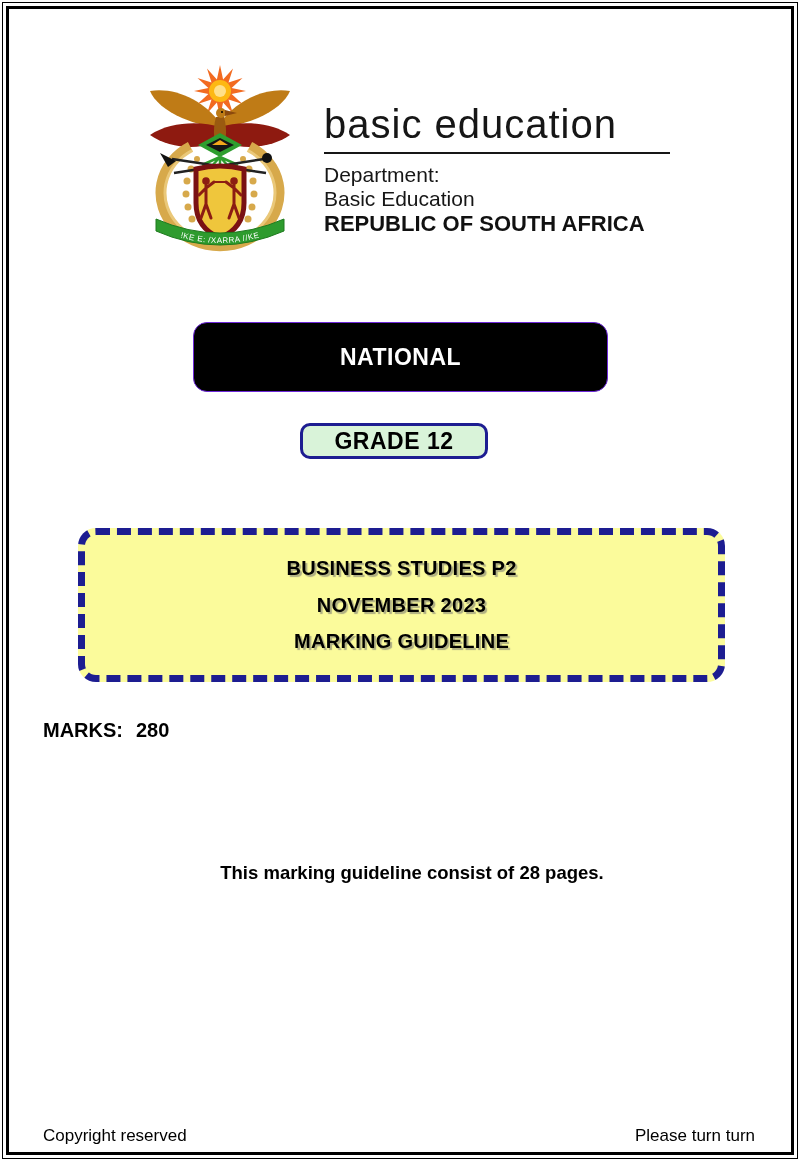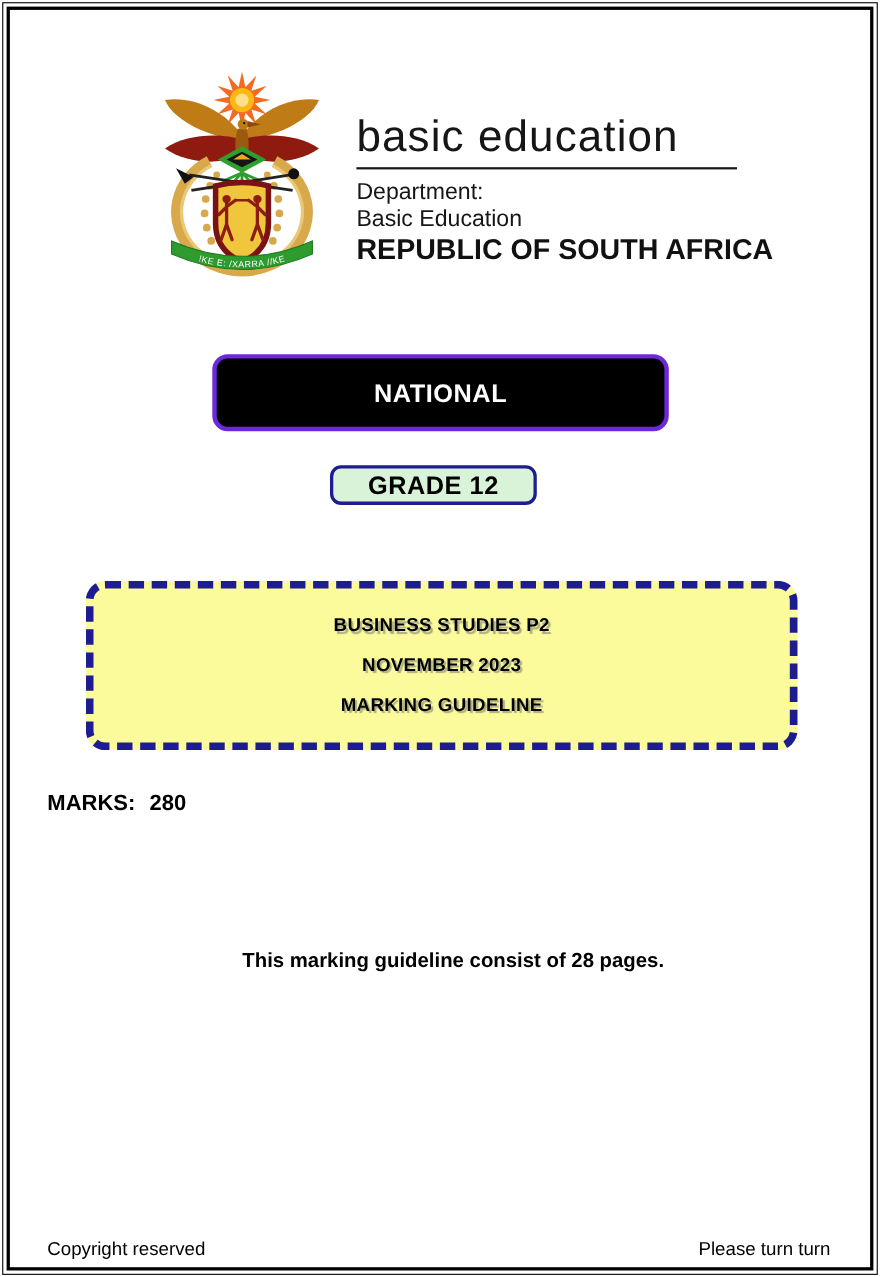--- a/index.html
+++ b/index.html
@@ -9,44 +9,44 @@
   }
   .frame-outer{position:absolute;inset:2px;border:1px solid #000;pointer-events:none;}
   .frame-inner{position:absolute;inset:6px;border:3px solid #000;pointer-events:none;}
 
   .emblem{position:absolute;left:140px;top:60px;width:160px;height:210px;}
 
   .logo-text{position:absolute;left:324px;top:104px;}
   .logo-title{font-size:40px;line-height:1;letter-spacing:1px;color:#161616;}
   .logo-rule{width:346px;border-top:2px solid #161616;margin-top:8px;margin-bottom:9px;}
   .logo-dept{font-size:21px;line-height:1.12;color:#161616;}
-  .logo-country{font-size:26px;font-weight:bold;line-height:1.1;margin-top:2px;color:#111;}
+  .logo-country{font-size:22px;font-weight:bold;line-height:1.1;margin-top:2px;color:#111;}
 
   .nsc-box{
     position:absolute;left:193px;top:322px;width:415px;height:70px;box-sizing:border-box;
-    background:#000;border:4px solid #6d28d9;border-radius:14px;
+    background:#000;border:1px solid #6d28d9;border-radius:14px;
     display:flex;flex-direction:column;align-items:center;justify-content:center;
     color:#fff;font-weight:bold;font-size:23px;letter-spacing:.5px;line-height:1.32;text-align:center;
   }
 
   .grade-box{
     position:absolute;left:300px;top:423px;width:188px;height:36px;box-sizing:border-box;
     background:#d9f3d9;border:3px solid #1d1d91;border-radius:10px;
     display:flex;align-items:center;justify-content:center;
     font-weight:bold;font-size:23px;letter-spacing:.5px;
   }
 
   .exam-box{
     position:absolute;left:78px;top:528px;width:647px;height:154px;box-sizing:border-box;
     background:#fbfb9b;border:7px dashed #1d1d91;border-radius:18px;
     display:flex;flex-direction:column;align-items:center;justify-content:space-evenly;
     padding:8px 0;
   }
   .exam-line{
-    font-weight:bold;font-size:17px;letter-spacing:.3px;
+    font-weight:bold;font-size:20px;letter-spacing:.3px;
     text-shadow:2px 2px 1px rgba(110,110,110,.55);
   }
 
   .marks{position:absolute;left:43px;top:719px;font-weight:bold;font-size:20px;}
   .marks .value{margin-left:13px;}
 
   .page-note{position:absolute;left:12px;top:862px;width:100%;text-align:center;font-weight:bold;font-size:18.5px;}
 
   .footer-left{position:absolute;left:43px;top:1126px;font-size:17px;}
   .footer-right{position:absolute;right:45px;top:1126px;font-size:17px;}

